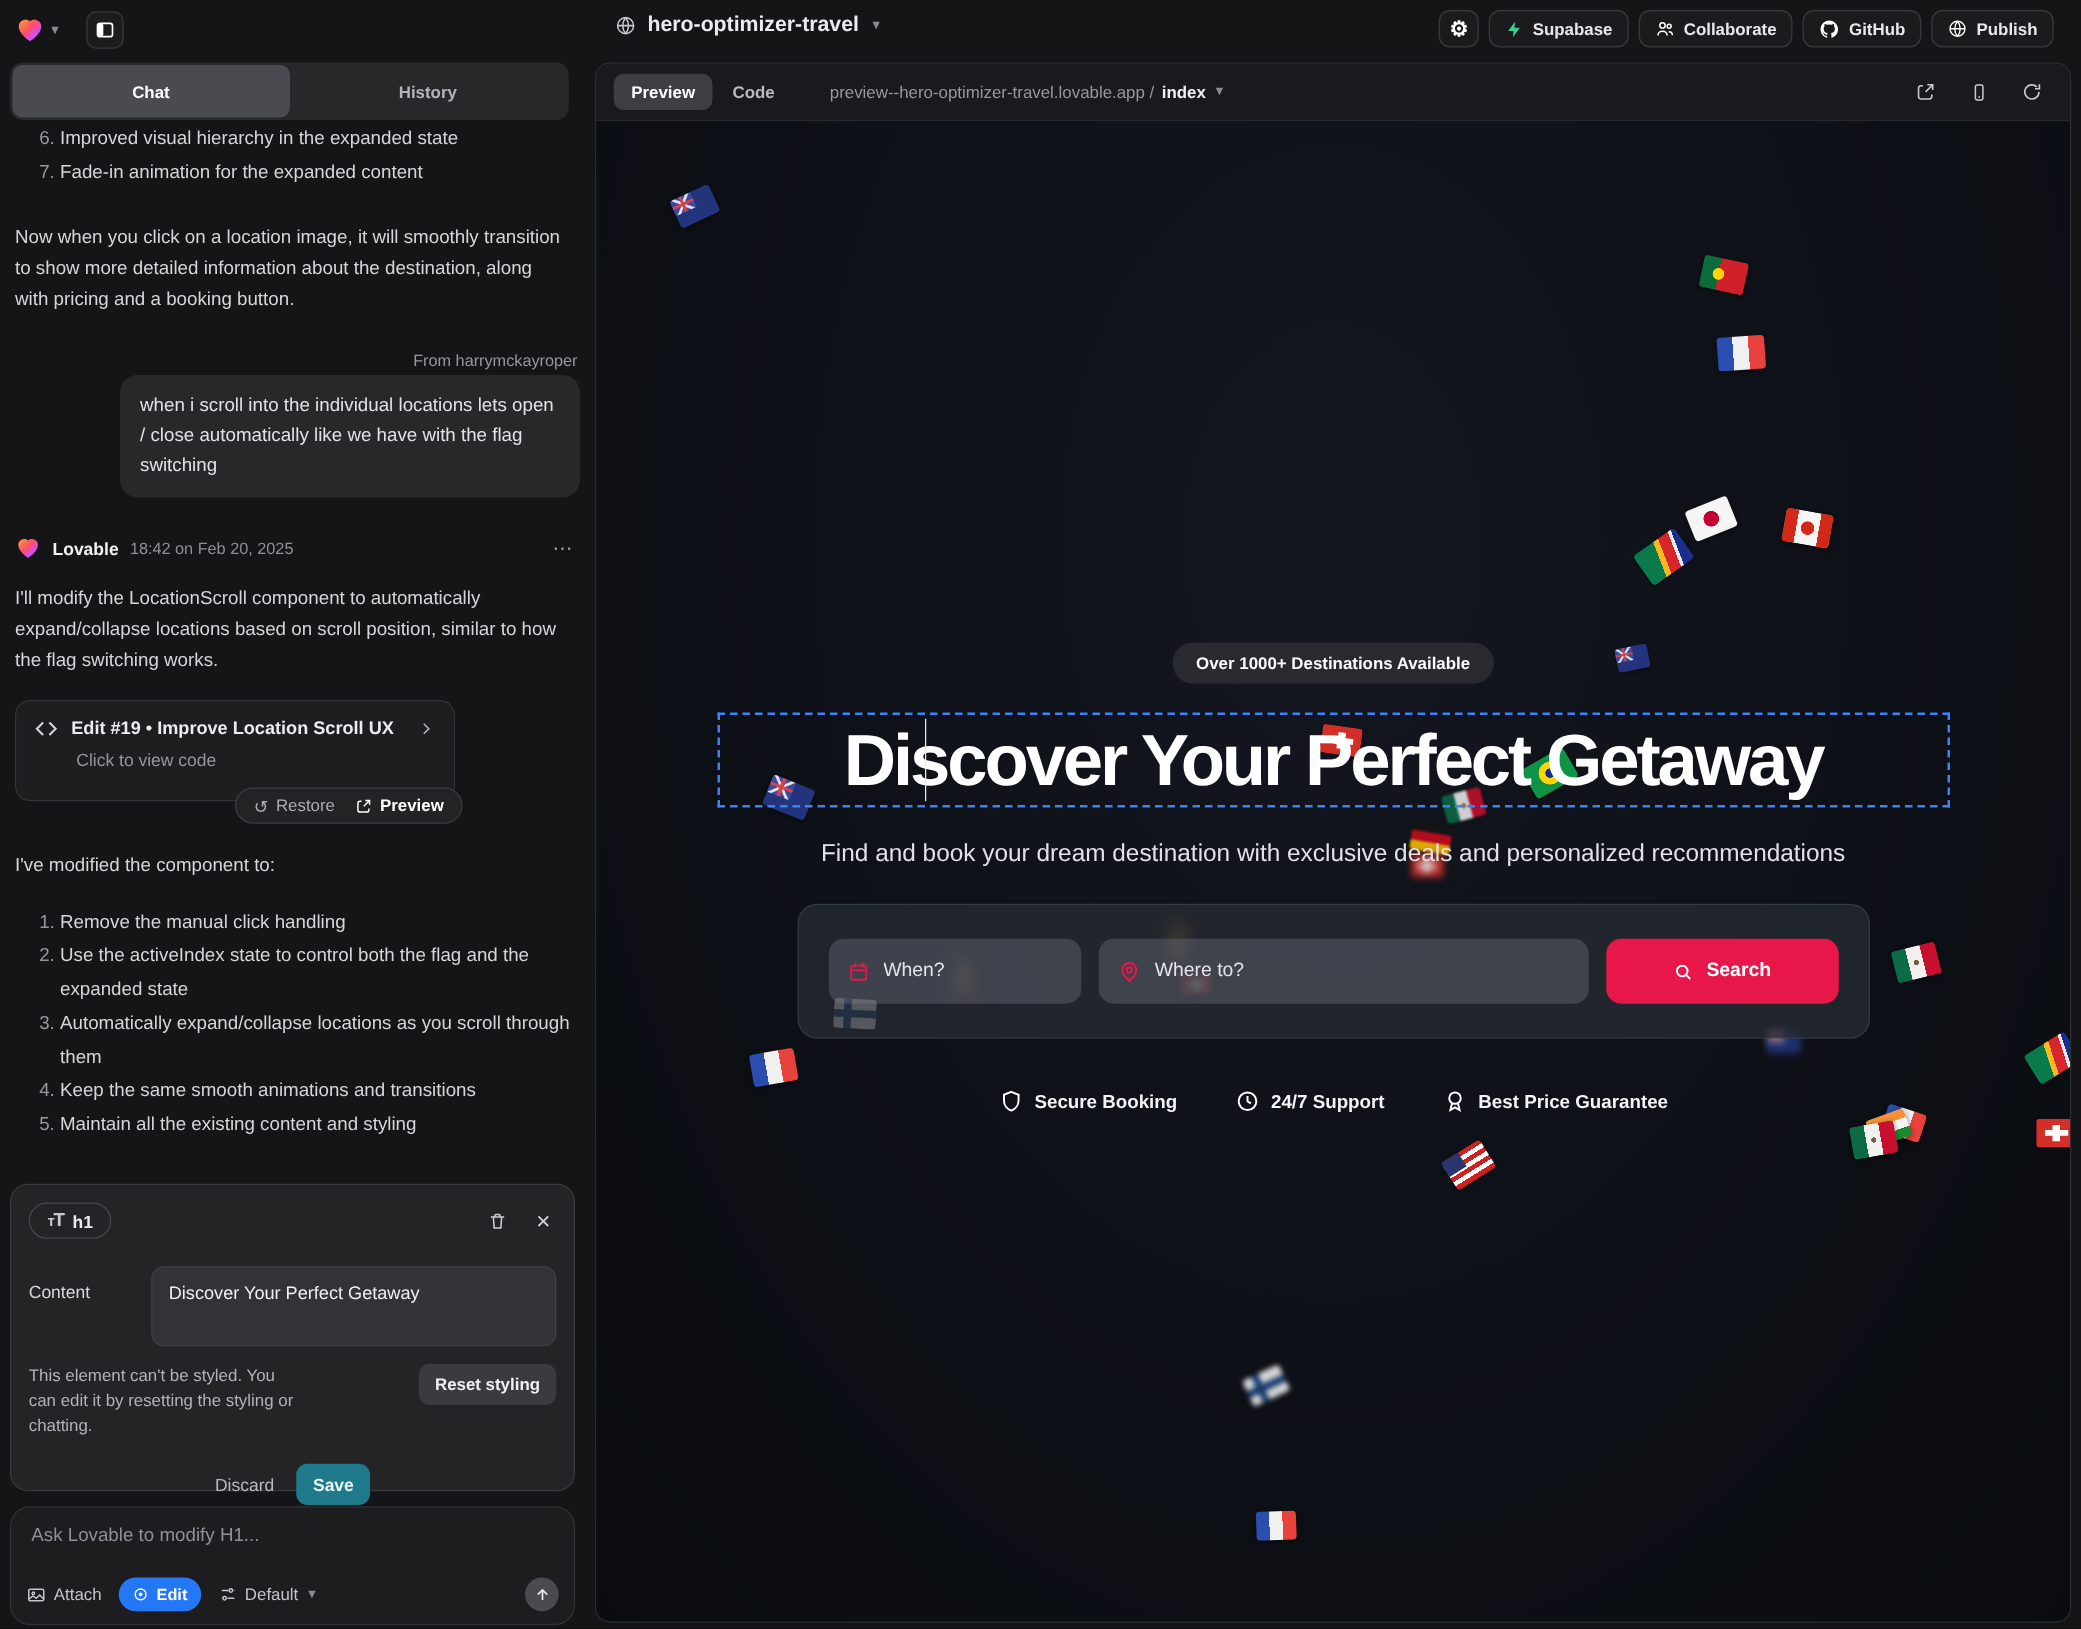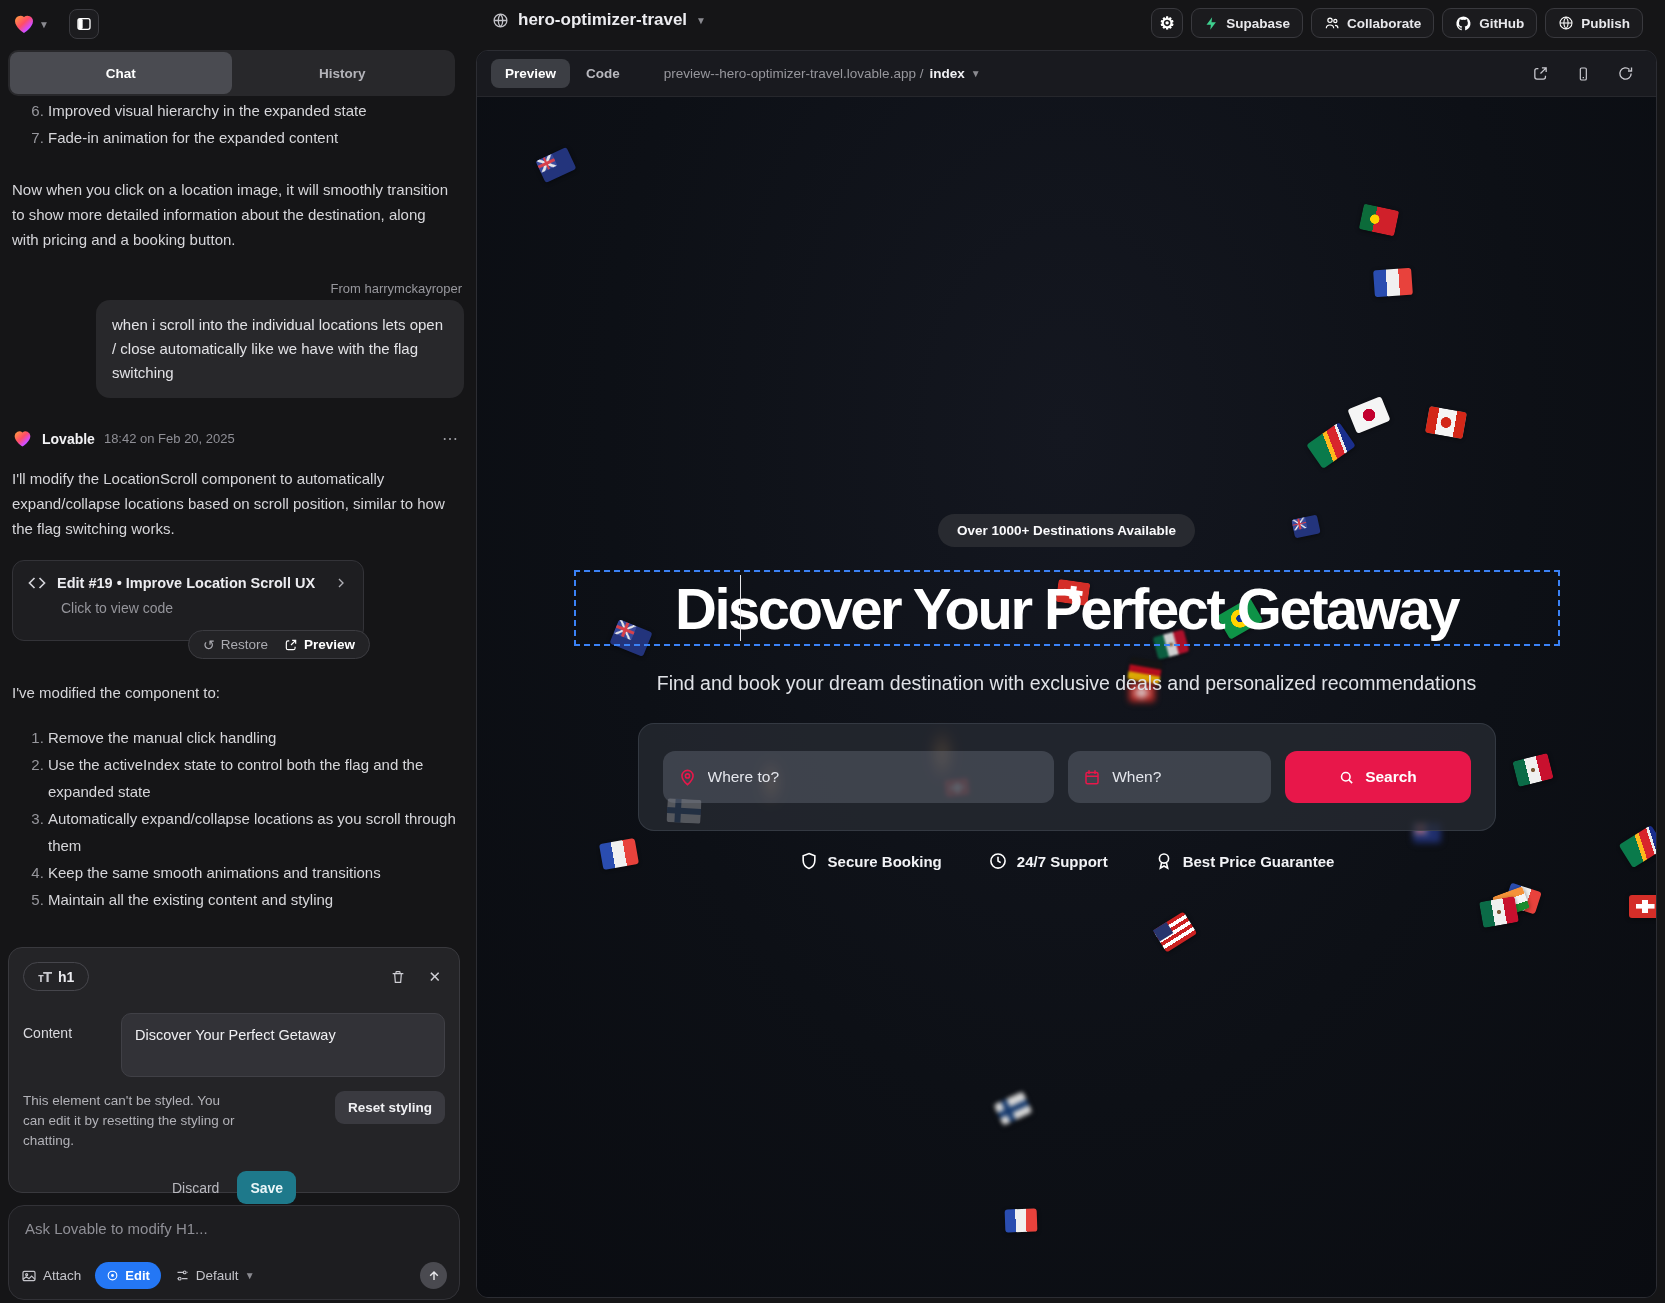--- a/index.html
+++ b/index.html
@@ -154,21 +154,21 @@
     border:1px solid rgba(90,96,108,.35); border-radius:16px; display:flex; align-items:center; gap:14px; padding:0 24px; }
   .search-field { height:52px; display:flex; align-items:center; gap:11px; padding:0 15px;
     background:rgba(125,132,145,.32); border-radius:12px; }
   .search-field input { background:none; border:none; outline:none; font-size:15.5px; color:#eef0f4; width:100%;
     font-family:"Liberation Sans",sans-serif; }
   .search-field input::placeholder { color:#e4e6ec; }
   .f-where { flex:2.1; }
   .f-when { flex:1; }
   .search-btn { width:186px; height:52px; border:none; border-radius:12px; display:flex; align-items:center;
     justify-content:center; gap:10px; color:#fff; font-size:15.5px; font-weight:700; cursor:pointer; }
-  .features { margin-top:20px; display:flex; align-items:center; gap:46px; }
+  .features { margin-top:40px; display:flex; align-items:center; gap:46px; }
   .feature { display:flex; align-items:center; gap:9px; font-size:15px; font-weight:600; color:#f2f3f6; }
 </style>
 </head>
 <body>
 
 <div id="window">
 
   <div id="topbar">
     <div class="tb-left">
       <span class="logo-btn">
@@ -433,33 +433,33 @@
         <div class="dest-badge">Over 1000+ Destinations Available</div>
 
         <div class="h1-select">
           <h1>Discover Your Perfect Getaway</h1>
           <span class="caret"></span>
         </div>
 
         <div class="subhead">Find and book your dream destination with exclusive deals and personalized recommendations</div>
 
         <div class="search-card">
+          <div class="search-field f-when">
+            <svg class="ic" width="18" height="18" viewBox="0 0 24 24" fill="none" stroke="#e8174a" stroke-width="2">
+              <rect x="4" y="6" width="16" height="15" rx="2"></rect>
+                <path d="M8 3v5M16 3v5M4 11h16"></path>
+            </svg>
+            <input type="text" placeholder="When?" style="">
+          </div>
           <div class="search-field f-where">
             <svg class="ic" width="19" height="19" viewBox="0 0 24 24" fill="none" stroke="#e8174a" stroke-width="2">
               <path d="M12 21s-7-6.2-7-11a7 7 0 0 1 14 0c0 4.8-7 11-7 11z"></path>
                 <circle cx="12" cy="10" r="2.6"></circle>
             </svg>
             <input type="text" placeholder="Where to?" style="">
-          </div>
-          <div class="search-field f-when">
-            <svg class="ic" width="18" height="18" viewBox="0 0 24 24" fill="none" stroke="#e8174a" stroke-width="2">
-              <rect x="4" y="6" width="16" height="15" rx="2"></rect>
-                <path d="M8 3v5M16 3v5M4 11h16"></path>
-            </svg>
-            <input type="text" placeholder="When?" style="">
           </div>
           <button class="search-btn" style="background: rgb(232, 23, 74);">
             <svg class="ic" width="17" height="17" viewBox="0 0 24 24" fill="none" stroke="#fff" stroke-width="2.2">
               <circle cx="11" cy="11" r="6"></circle>
                 <path d="m20 20-4.6-4.6"></path>
             </svg>
             <span>Search</span>
           </button>
         </div>
 

